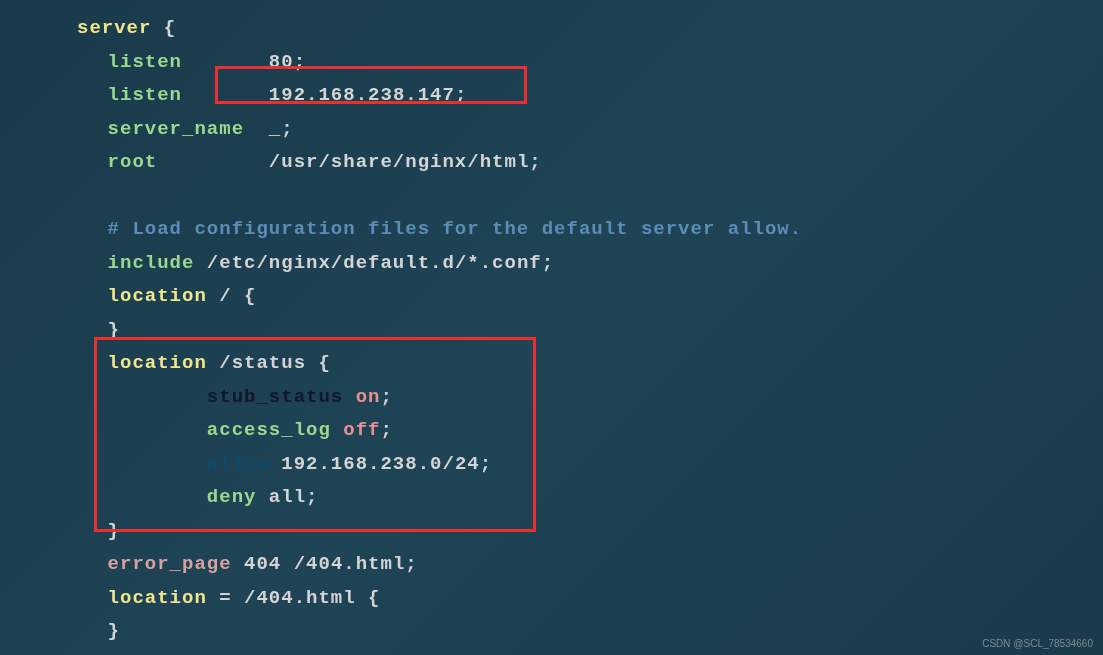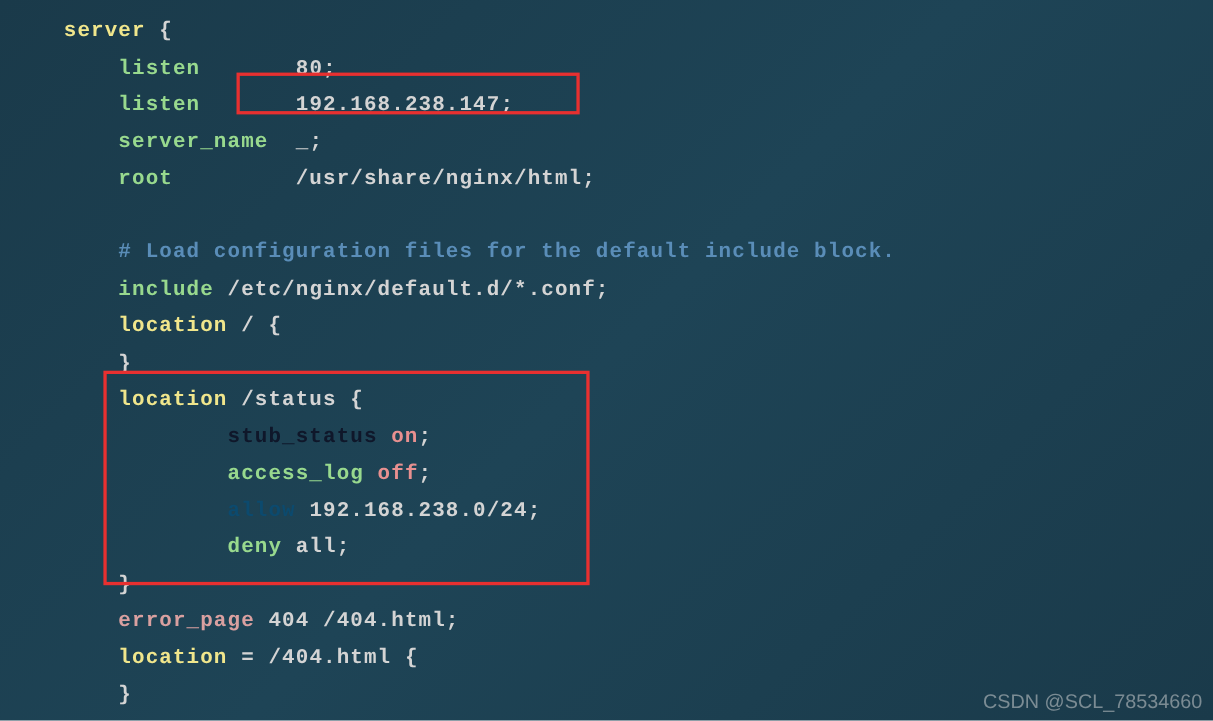--- a/index.html
+++ b/index.html
@@ -19,21 +19,21 @@
       letter-spacing: 1px;
     }
     .code-container {
       padding: 12px 0 0 58px;
       line-height: 33.5px;
     }
     .line {
       white-space: pre;
       color: #d4d4d4;
     }
-    .kw-server { color: #f0e68c; }
+    .kw-server { color: #f0e68c; margin-left: 19px; }
     .kw-listen { color: #98d98e; }
     .kw-servername { color: #98d98e; }
     .kw-root { color: #98d98e; }
     .kw-include { color: #98d98e; }
     .kw-location { color: #f0e68c; }
     .kw-stub { color: #0f172a; }
     .kw-access { color: #98d98e; }
     .kw-allow { color: #0c4a6e; }
     .kw-deny { color: #98d98e; }
     .kw-error { color: #d9a0a0; }
@@ -63,36 +63,36 @@
       width: 442px;
       height: 195px;
       pointer-events: none;
     }
     .watermark {
       position: absolute;
       bottom: 6px;
       right: 10px;
       color: rgba(220, 220, 220, 0.5);
       font-family: Arial, sans-serif;
-      font-size: 18px;
+      font-size: 10px;
       font-weight: normal;
       letter-spacing: 0;
     }
   </style>
 </head>
 <body>
 
 <div class="code-container">
 <div class="line"><span class="kw-server">server</span><span class="brace"> {</span></div>
 <div class="line">    <span class="kw-listen">listen</span>       <span class="num">80</span><span class="semi">;</span></div>
 <div class="line">    <span class="kw-listen">listen</span>       <span class="num">192.168.238.147</span><span class="semi">;</span></div>
 <div class="line">    <span class="kw-servername">server_name</span>  <span class="underscore">_</span><span class="semi">;</span></div>
 <div class="line">    <span class="kw-root">root</span>         <span class="path">/usr/share/nginx/html</span><span class="semi">;</span></div>
 <div class="line"> </div>
-<div class="line">    <span class="comment"># Load configuration files for the default include block.</span></div>
+<div class="line">    <span class="comment"># Load configuration files for the default server allow.</span></div>
 <div class="line">    <span class="kw-include">include</span> <span class="path">/etc/nginx/default.d/*.conf</span><span class="semi">;</span></div>
 <div class="line">    <span class="kw-location">location</span> <span class="path">/</span> <span class="brace">{</span></div>
 <div class="line">    <span class="brace">}</span></div>
 <div class="line">    <span class="kw-location">location</span> <span class="path">/status</span> <span class="brace">{</span></div>
 <div class="line">            <span class="kw-stub">stub_status</span> <span class="kw-on">on</span><span class="semi">;</span></div>
 <div class="line">            <span class="kw-access">access_log</span> <span class="kw-off">off</span><span class="semi">;</span></div>
 <div class="line">            <span class="kw-allow">allow</span> <span class="num">192.168.238.0/24</span><span class="semi">;</span></div>
 <div class="line">            <span class="kw-deny">deny</span> <span class="kw-all">all</span><span class="semi">;</span></div>
 <div class="line">    <span class="brace">}</span></div>
 <div class="line">    <span class="kw-error">error_page</span> <span class="num">404</span> <span class="path">/404.html</span><span class="semi">;</span></div>

